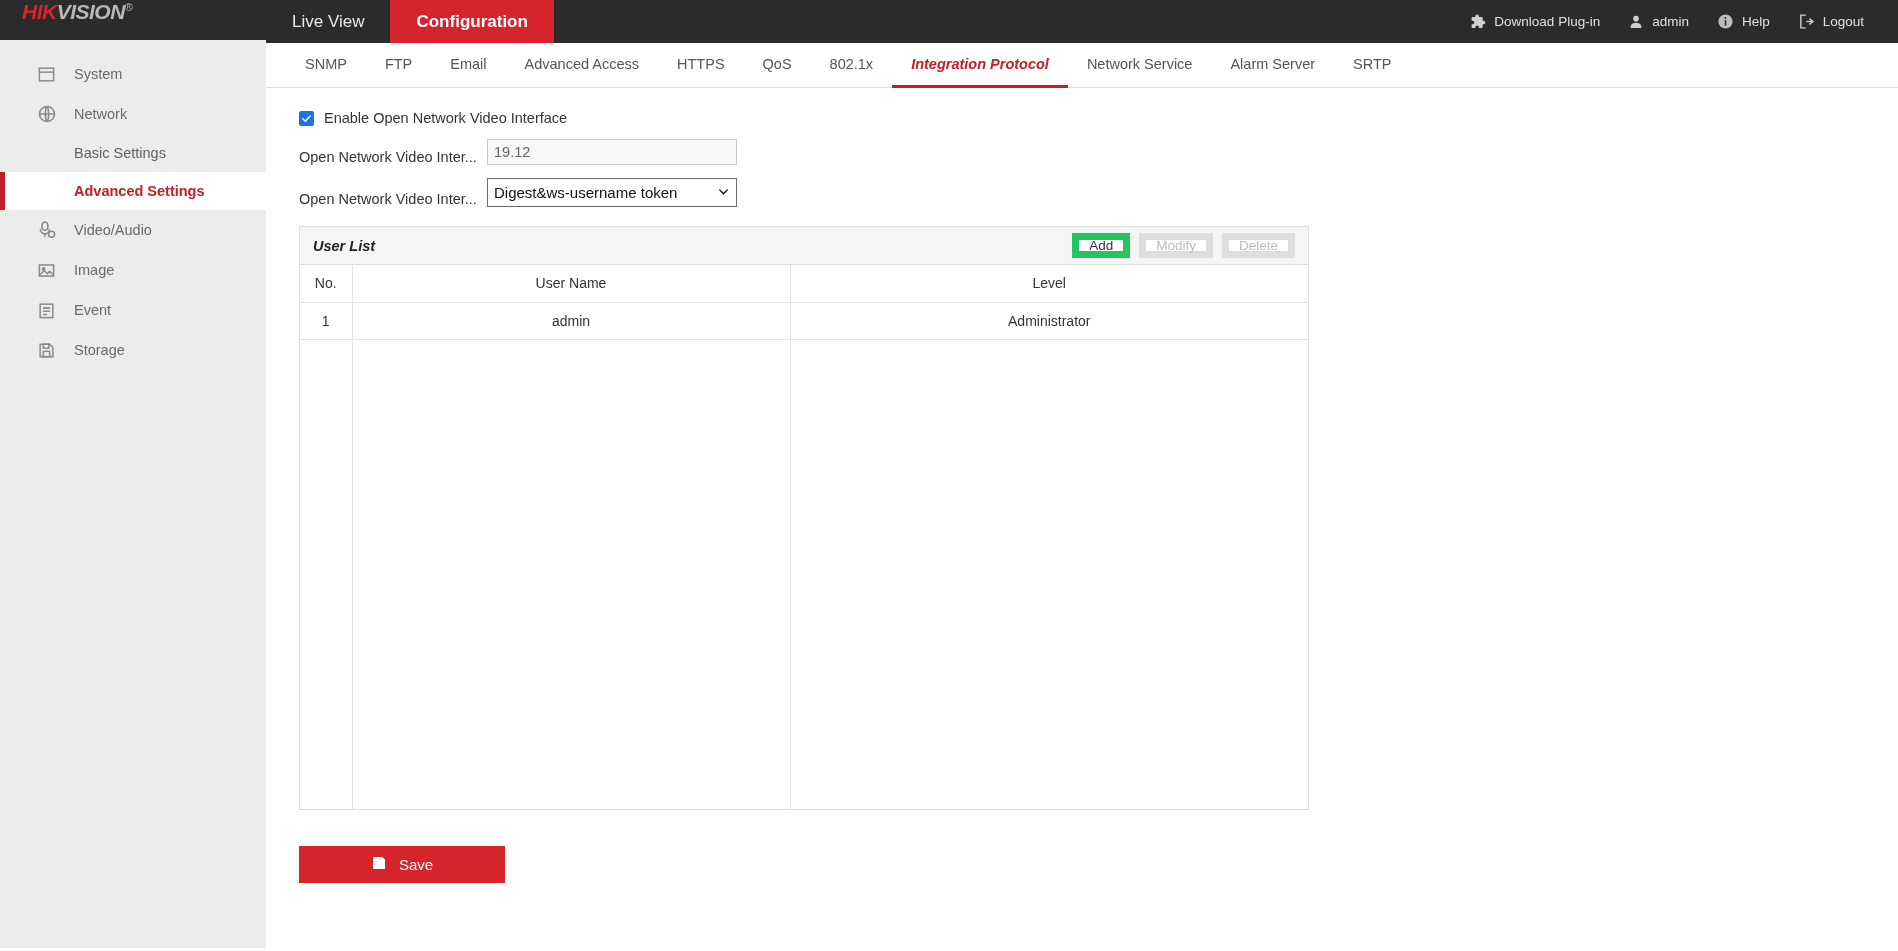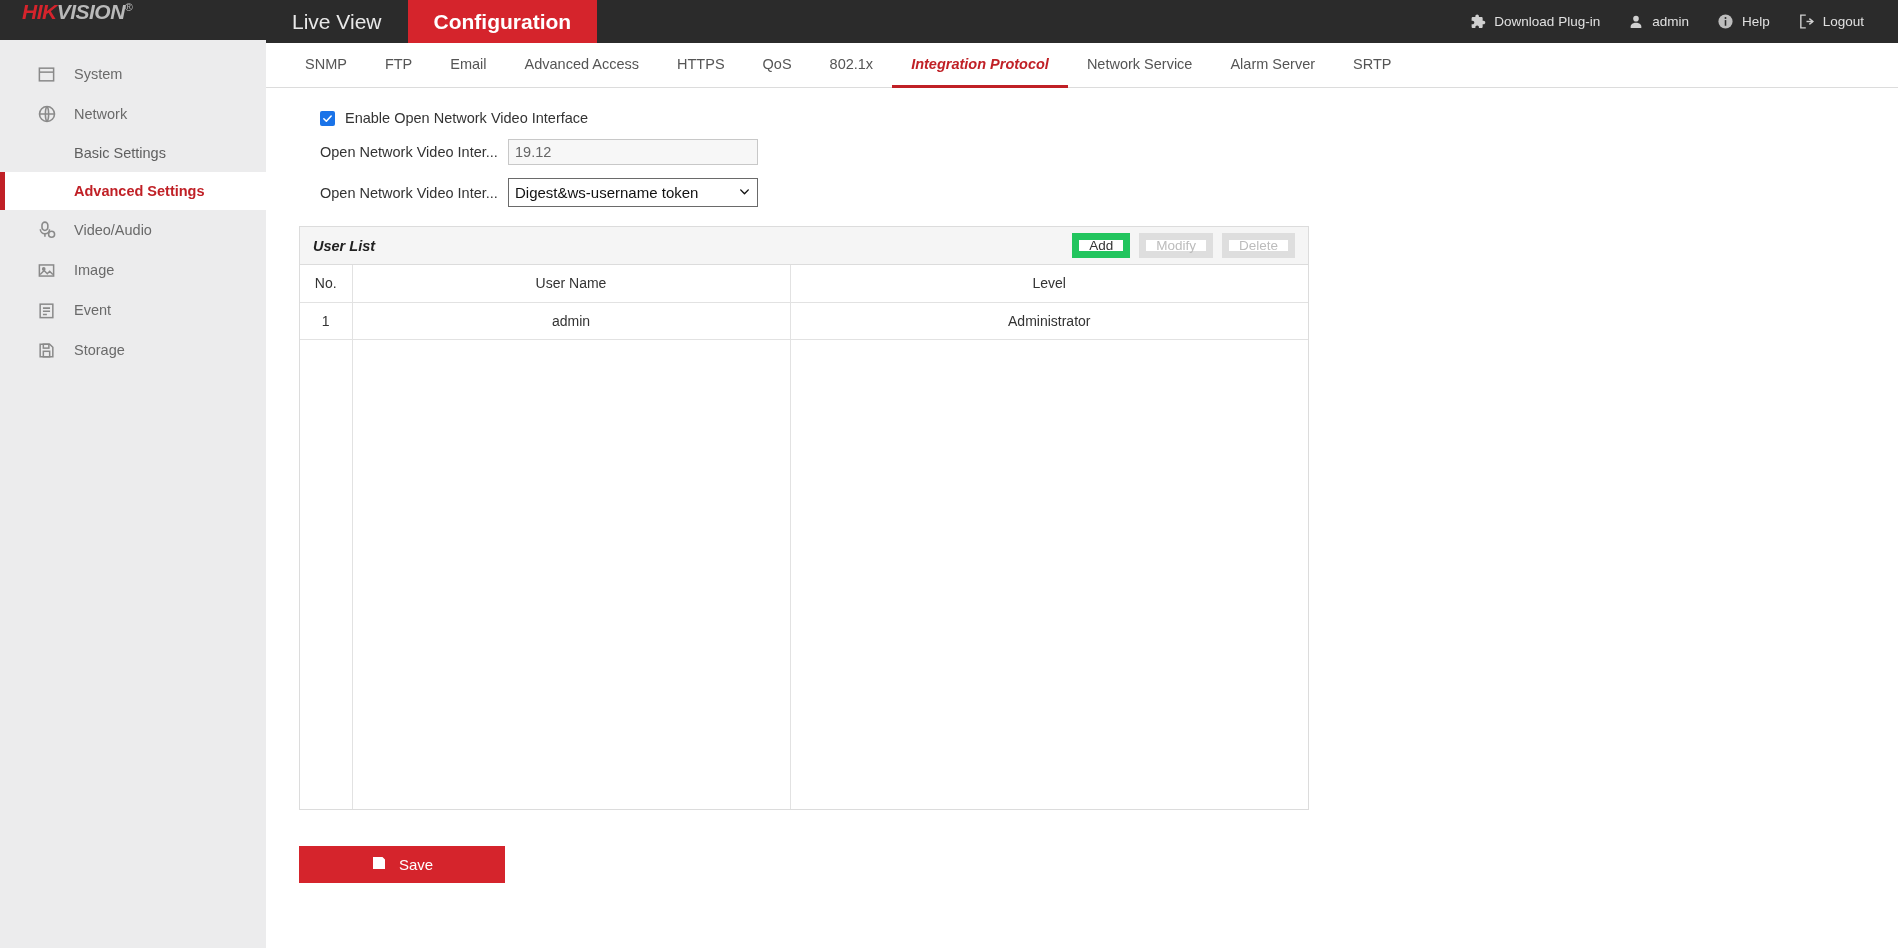--- a/index.html
+++ b/index.html
@@ -29,21 +29,21 @@
   }
   .logo .hik { color: #d5242c; }
   .logo .vision { color: #b9b9b9; }
   .logo .reg { color: #b9b9b9; font-size: 11px; font-style: normal;
                vertical-align: super; font-weight: normal; }
 
   .nav-main { display: flex; align-items: stretch; }
   .nav-main .nav-item {
     display: flex; align-items: center; justify-content: center;
     padding: 0 26px;
-    color: #e8e8e8; font-size: 21px;
+    color: #e8e8e8; font-size: 17px;
     cursor: pointer; white-space: nowrap; text-align: right;
   }
   .nav-main .nav-item.active {
     background: #d5242c; color: #ffffff; font-weight: bold;
   }
 
   .header-right {
     margin-left: auto; display: flex; align-items: center;
     padding-right: 20px; gap: 0px;
   }
@@ -100,21 +100,21 @@
     white-space: nowrap; position: relative; padding-bottom: 3px;
   }
   .tab.active { color: #c02026; font-weight: bold; font-style: italic; }
   .tab.active::after {
     content: ""; position: absolute; left: 0; bottom: -1px;
     width: 100%; height: 3px; background: #c02026;
   }
 
   .panel { padding: 22px 0 0 33px; }
 
-  .row { display: flex; align-items: center; margin-bottom: 13px; margin-left: 21px; }
+  .row { display: flex; align-items: flex-end; margin-bottom: 13px; }
 
   .cb-label { display: flex; align-items: center; gap: 10px; cursor: pointer; }
   .cbox {
     width: 15px; height: 15px; border-radius: 2px;
     background: #1a73e8; display: flex; align-items: center;
     justify-content: center; flex: 0 0 15px;
   }
   .cbox svg { display: block; }
   .cb-text { font-size: 14.5px; color: #333333; }
 

